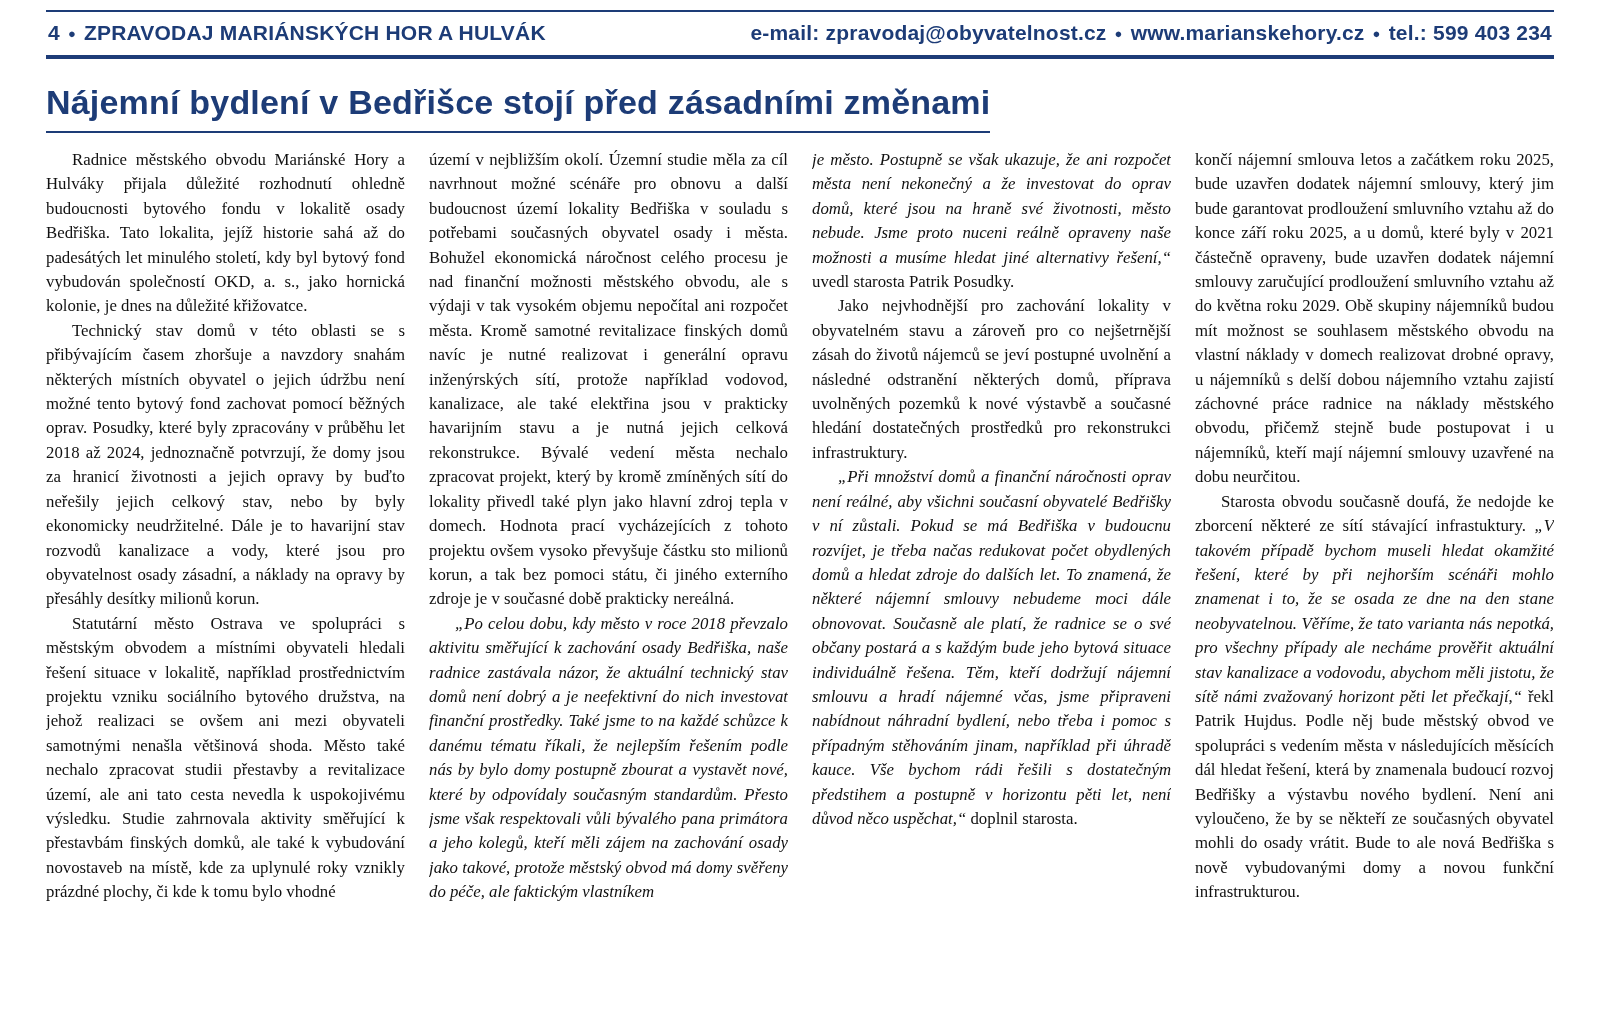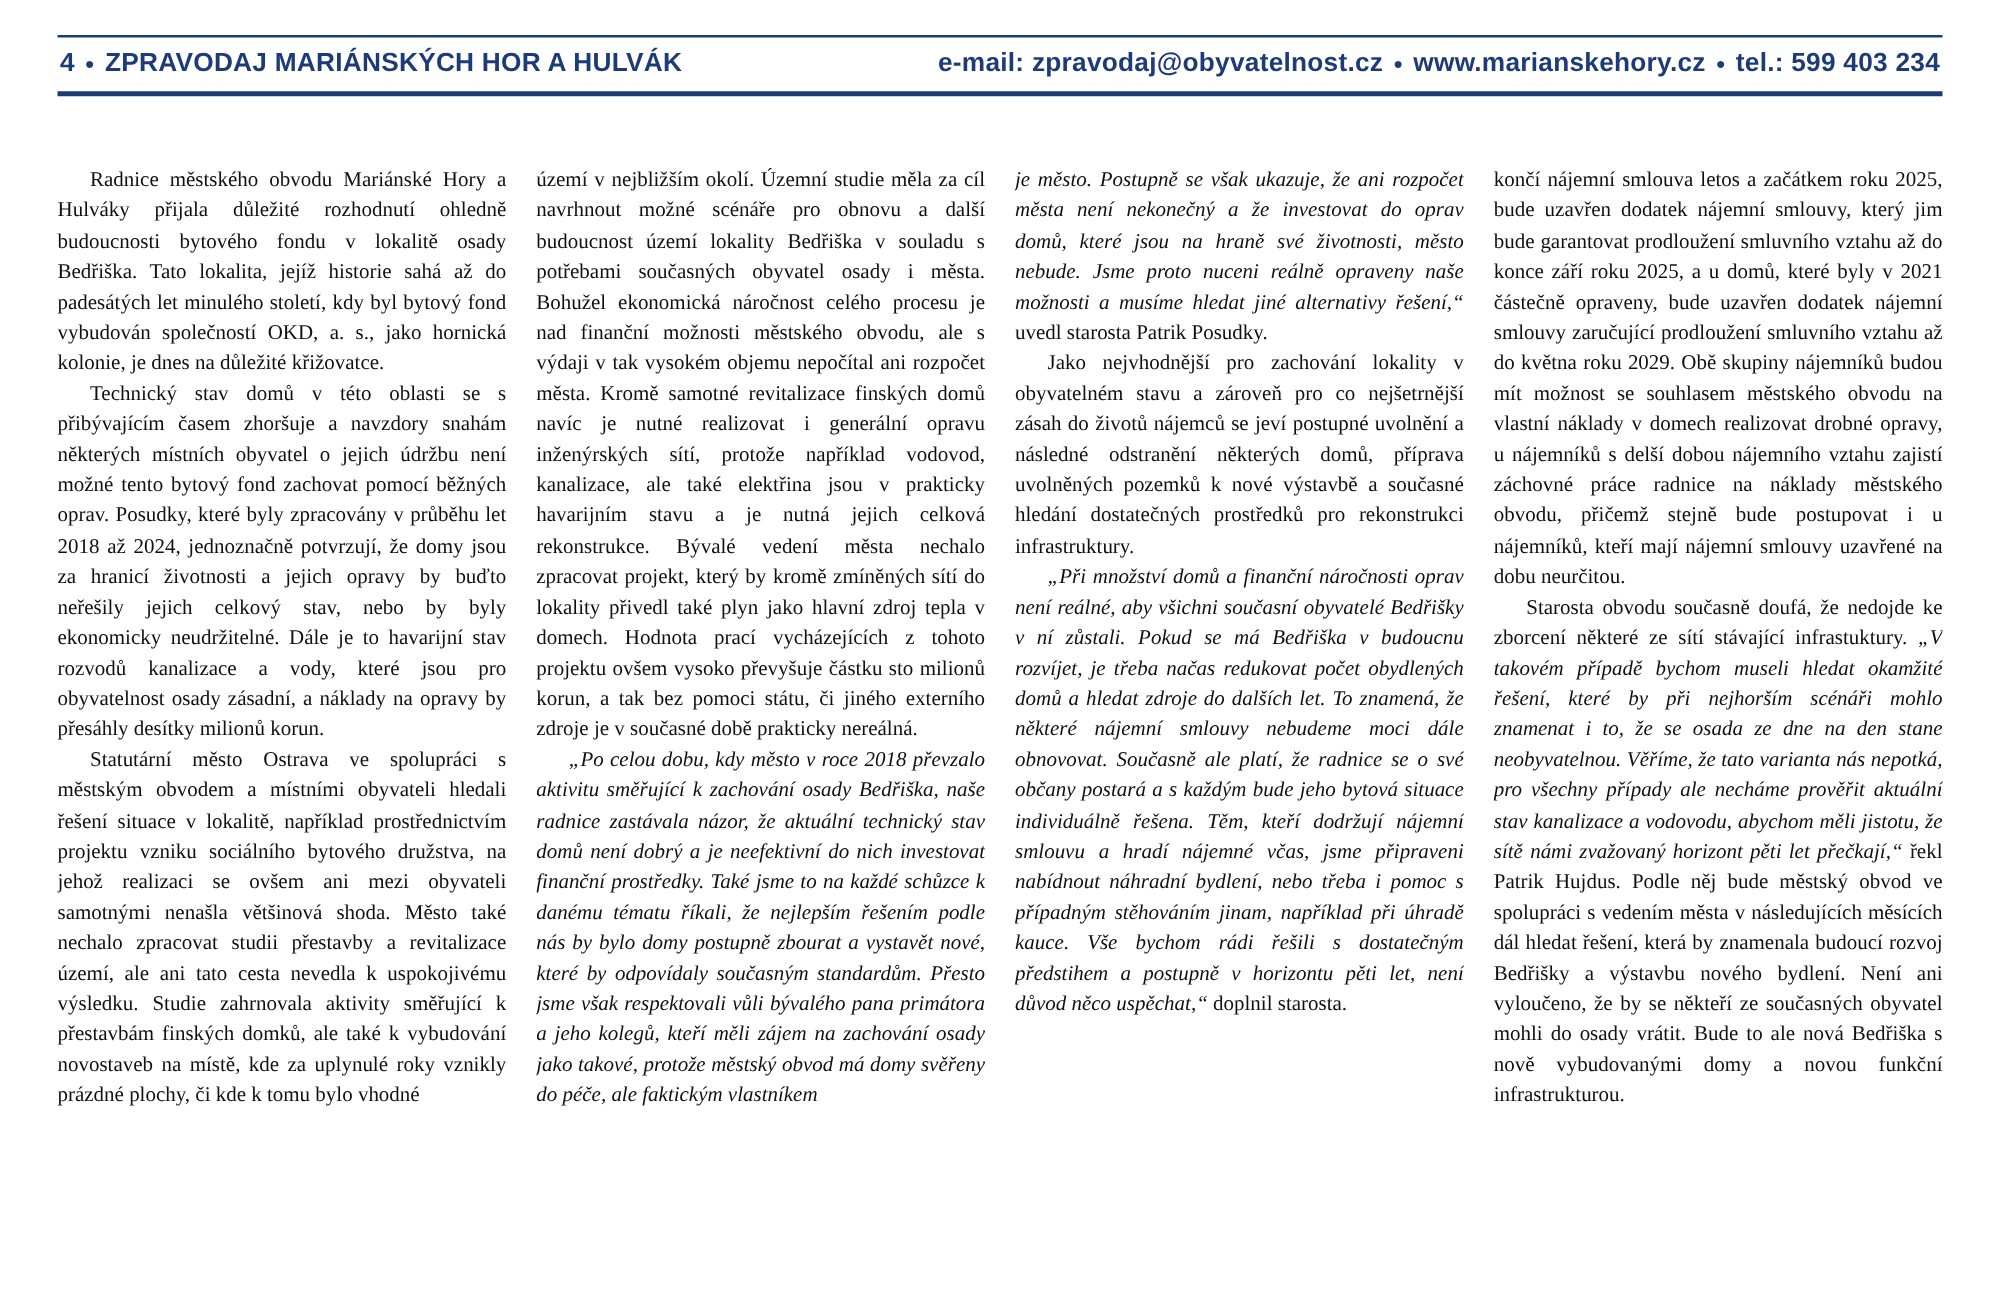--- a/index.html
+++ b/index.html
@@ -2,21 +2,21 @@
 <html lang="cs" style="--accent: #1d3c77;"><head>
 <meta charset="utf-8">
 <style>
   * { margin: 0; padding: 0; box-sizing: border-box; }
   html, body { background: #ffffff; }
   .page {
     position: relative;
     width: 1600px;
     height: 1033px;
     background: #fff;
-    padding: 28px 46px 0 46px;
+    padding: 10px 46px 0 46px;
     overflow: hidden;
   }
   .masthead-bar {
     display: flex;
     justify-content: space-between;
     align-items: baseline;
     border-top: 2px solid var(--accent, #1d3c77);
     border-bottom: 4px solid var(--accent, #1d3c77);
     padding: 9px 2px 10px 2px;
     font-family: "Liberation Sans", sans-serif;
@@ -49,39 +49,42 @@
     grid-template-columns: repeat(4, 1fr);
     column-gap: 24px;
     height: 866px;
     overflow: hidden;
     font-family: "Liberation Serif", serif;
     font-size: 16.8px;
     line-height: 24.4px;
     color: #101010;
     text-align: justify;
   }
-  .col { overflow: hidden; hyphens: auto; margin-top: 40px; -webkit-hyphens: auto; }
+  .col { overflow: hidden; hyphens: auto; -webkit-hyphens: auto; }
   .col p { margin: 0; }
   .col p.indent { text-indent: 26px; }
   .em { font-style: italic; }
 </style>
 </head>
 <body>
 
 <div class="page">
 
   <header class="masthead-bar">
     <div class="masthead-left">
       <span>4</span><span class="bullet">●</span><span>ZPRAVODAJ MARIÁNSKÝCH HOR A HULVÁK</span>
     </div>
     <div class="masthead-right">
       <span>e-mail: zpravodaj@obyvatelnost.cz</span><span class="bullet">●</span><span>www.marianskehory.cz</span><span class="bullet">●</span><span>tel.: 599 403 234</span>
     </div>
   </header>
 
+  <div class="title-wrap">
+    <h1 class="article-title">Nájemní bydlení v Bedřišce stojí před zásadními změnami</h1>
+  </div>
 
   <div class="columns">
     <div class="col">
         <p class="indent"><span>Radnice městského obvodu Mariánské Hory a Hulváky přijala důležité rozhodnutí ohledně budoucnosti bytového fondu v lokalitě osady Bedřiška. Tato lokalita, jejíž historie sahá až do padesátých let minulého století, kdy byl bytový fond vybudován společností OKD, a. s., jako hornická kolonie, je dnes na důležité křižovatce.</span></p>
         <p class="indent"><span>Technický stav domů v této oblasti se s přibývajícím časem zhoršuje a navzdory snahám některých místních obyvatel o jejich údržbu není možné tento bytový fond zachovat pomocí běžných oprav. Posudky, které byly zpracovány v průběhu let 2018 až 2024, jednoznačně potvrzují, že domy jsou za hranicí životnosti a jejich opravy by buďto neřešily jejich celkový stav, nebo by byly ekonomicky neudržitelné. Dále je to havarijní stav rozvodů kanalizace a vody, které jsou pro obyvatelnost osady zásadní, a náklady na opravy by přesáhly desítky milionů korun.</span></p>
         <p class="indent"><span>Statutární město Ostrava ve spolupráci s městským obvodem a místními obyvateli hledali řešení situace v lokalitě, například prostřednictvím projektu vzniku sociálního bytového družstva, na jehož realizaci se ovšem ani mezi obyvateli samotnými nenašla většinová shoda. Město také nechalo zpracovat studii přestavby a revitalizace území, ale ani tato cesta nevedla k uspokojivému výsledku. Studie zahrnovala aktivity směřující k přestavbám finských domků, ale také k vybudování novostaveb na místě, kde za uplynulé roky vznikly prázdné plochy, či kde k tomu bylo vhodné</span></p>
       </div>
     <div class="col">
         <p class=""><span>území v nejbližším okolí. Územní studie měla za cíl navrhnout možné scénáře pro obnovu a další budoucnost území lokality Bedřiška v souladu s potřebami současných obyvatel osady i města. Bohužel ekonomická náročnost celého procesu je nad finanční možnosti městského obvodu, ale s výdaji v tak vysokém objemu nepočítal ani rozpočet města. Kromě samotné revitalizace finských domů navíc je nutné realizovat i generální opravu inženýrských sítí, protože například vodovod, kanalizace, ale také elektřina jsou v prakticky havarijním stavu a je nutná jejich celková rekonstrukce. Bývalé vedení města nechalo zpracovat projekt, který by kromě zmíněných sítí do lokality přivedl také plyn jako hlavní zdroj tepla v domech. Hodnota prací vycházejících z tohoto projektu ovšem vysoko převyšuje částku sto milionů korun, a tak bez pomoci státu, či jiného externího zdroje je v současné době prakticky nereálná.</span></p>
         <p class="indent"><span class="em">„Po celou dobu, kdy město v roce 2018 převzalo aktivitu směřující k zachování osady Bedřiška, naše radnice zastávala názor, že aktuální technický stav domů není dobrý a je neefektivní do nich investovat finanční prostředky. Také jsme to na každé schůzce k danému tématu říkali, že nejlepším řešením podle nás by bylo domy postupně zbourat a vystavět nové, které by odpovídaly současným standardům. Přesto jsme však respektovali vůli bývalého pana primátora a jeho kolegů, kteří měli zájem na zachování osady jako takové, protože městský obvod má domy svěřeny do péče, ale faktickým vlastníkem</span></p>

